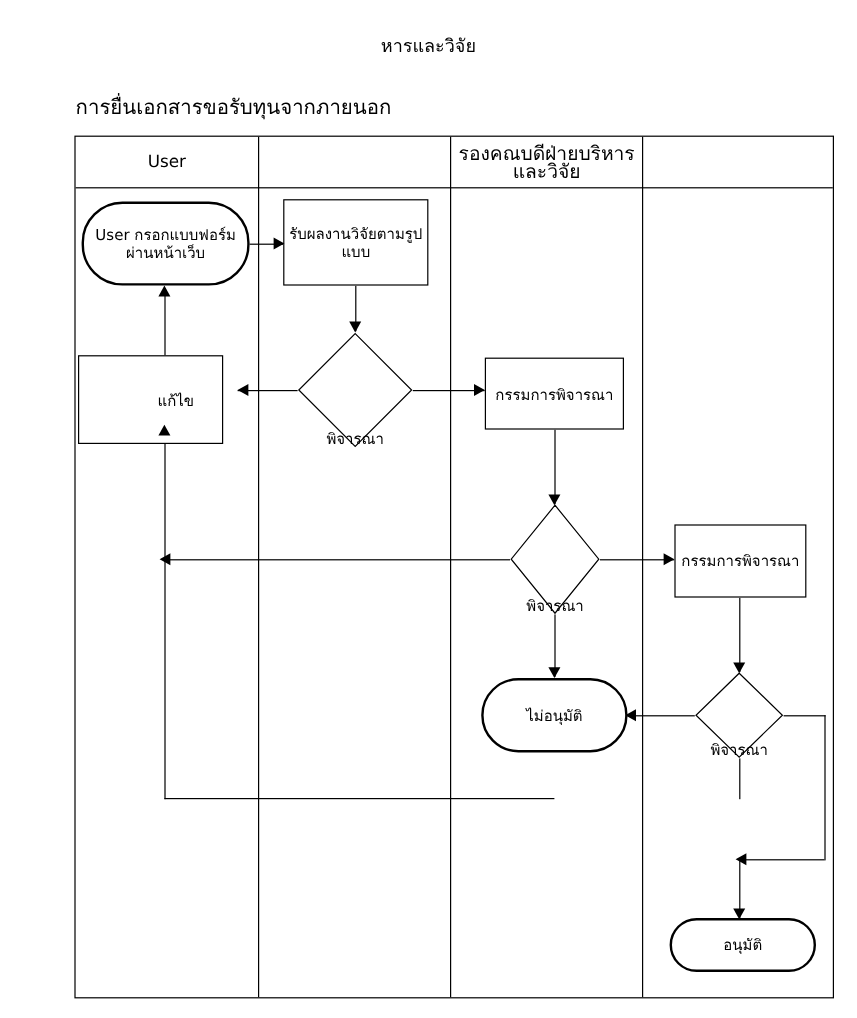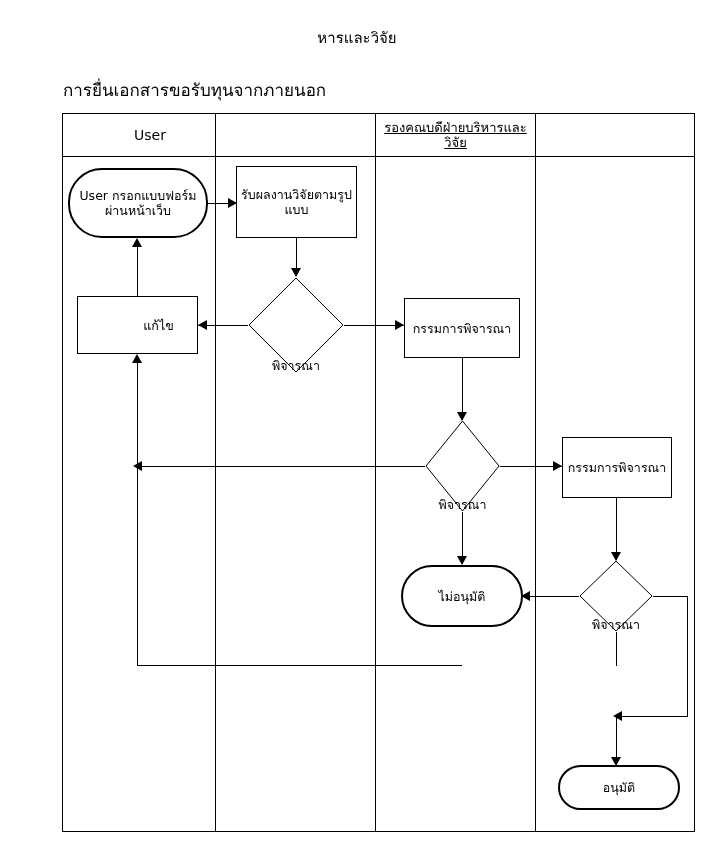--- a/index.html
+++ b/index.html
@@ -68,21 +68,21 @@
     display: flex;
     align-items: center;
     justify-content: center;
     text-align: center;
     font-size: 14px;
     line-height: 16px;
     color: #000;
     box-sizing: border-box;
     padding: 0 4px;
   }
-  .lane-header.two-line { line-height: 15px; font-size: 13px; text-decoration: underline; }
+  .lane-header.two-line { line-height: 15px; font-size: 16px; }
 
   
   .node {
     position: absolute;
     box-sizing: border-box;
     display: flex;
     align-items: center;
     justify-content: center;
     text-align: center;
     font-size: 12.5px;
@@ -160,21 +160,21 @@
 <div id="diagram-subtitle">การยื่นเอกสารขอรับทุนจากภายนอก</div>
 
 <div id="swimlane-table">
 
   <div id="header-row-line"></div>
 
   <div class="lane-divider" style="left:152px;"></div>
   <div class="lane-divider" style="left:312px;"></div>
   <div class="lane-divider" style="left:472px;"></div>
 
-  <div class="lane-header" style="left:11px;   width:152px;text-align:center;">User</div>
+  <div class="lane-header" style="left:0px;   width:152px;text-align:center;">User</div>
   <div class="lane-header two-line" style="left:313px; width:159px;">รองคณบดีฝ่ายบริหารและวิจัย</div>
 </div>
 
 <div class="conn-h" style="left:208px; top:203px; width:28px;"></div>
 <div class="arrowhead arrow-right" style="left:228px; top:198px;"></div>
 
 <div class="conn-v" style="left:296px; top:238px; height:38px;"></div>
 <div class="arrowhead arrow-down" style="left:291px; top:268px;"></div>
 
 <div class="conn-h" style="left:198px; top:325px; width:50px;"></div>
@@ -215,21 +215,21 @@
 <div class="conn-v" style="left:687px; top:596px; height:121px;"></div>
 <div class="conn-h" style="left:616px; top:716px; width:71px;"></div>
 <div class="arrowhead arrow-left" style="left:613px; top:711px;"></div>
 <div class="conn-v" style="left:616px; top:716px; height:49px;"></div>
 <div class="arrowhead arrow-down" style="left:611px; top:757px;"></div>
 
 <div class="node terminal" style="left:68px; top:168px; width:140px; height:70px;align-items:center;">
   <span>User กรอกแบบฟอร์มผ่านหน้าเว็บ</span>
 </div>
 
-<div class="node process" style="left:77px; top:296px; width:121px; height:58px;padding-left:42px;">
+<div class="node process" style="left:65px; top:296px; width:121px; height:74px;padding-left:42px;">
   <span>แก้ไข</span>
 </div>
 
 <div class="node process" style="left:236px; top:166px; width:121px; height:72px;">
   <span>รับผลงานวิจัยตามรูปแบบ</span>
 </div>
 
 <div class="node decision" style="left:248px; top:277px; width:96px; height:96px;">
   <svg class="diamond-shape" viewBox="0 0 96 96" preserveAspectRatio="none">
     <polygon points="48,1 95,48 48,95 1,48" fill="#ffffff" stroke="#000000" stroke-width="1"></polygon>

